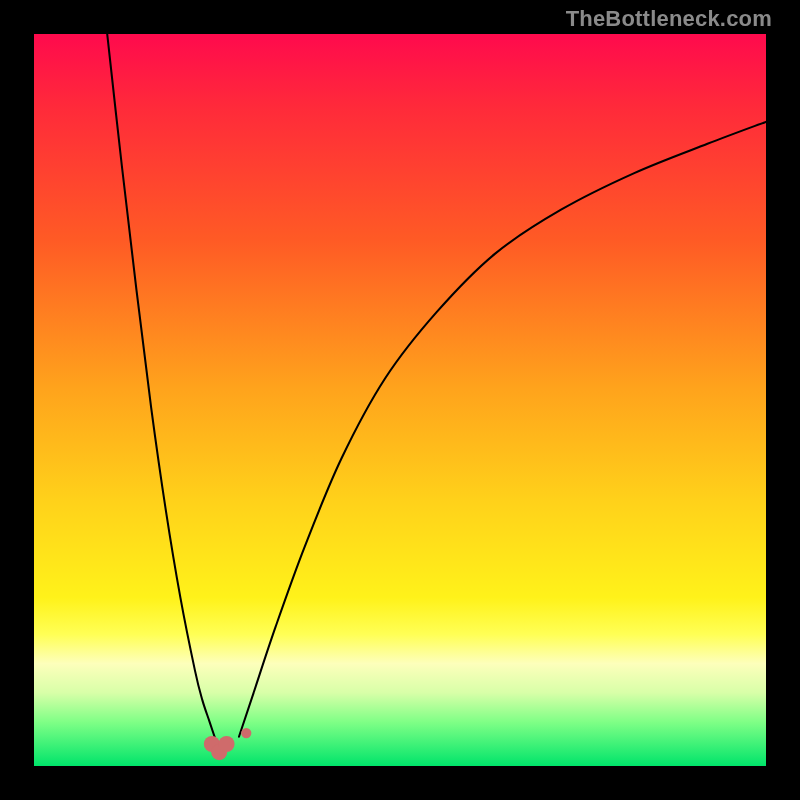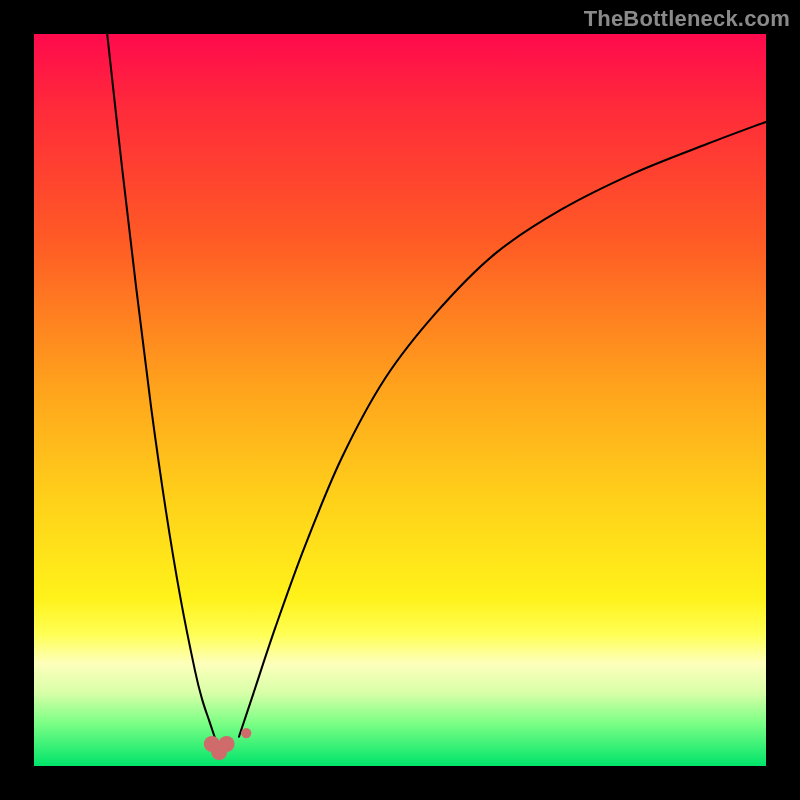--- a/index.html
+++ b/index.html
@@ -36,21 +36,21 @@
   svg.curves {
     position: absolute;
     left: 0;
     top: 0;
     width: 732px;
     height: 732px;
   }
   .watermark {
     position: absolute;
     top: 6px;
-    right: 10px;
+    right: 28px;
     font-family: Arial, Helvetica, sans-serif;
     font-size: 22px;
     font-weight: 600;
     color: #8a8a8a;
     letter-spacing: 0.2px;
   }
 </style>
 </head>
 <body>
 

